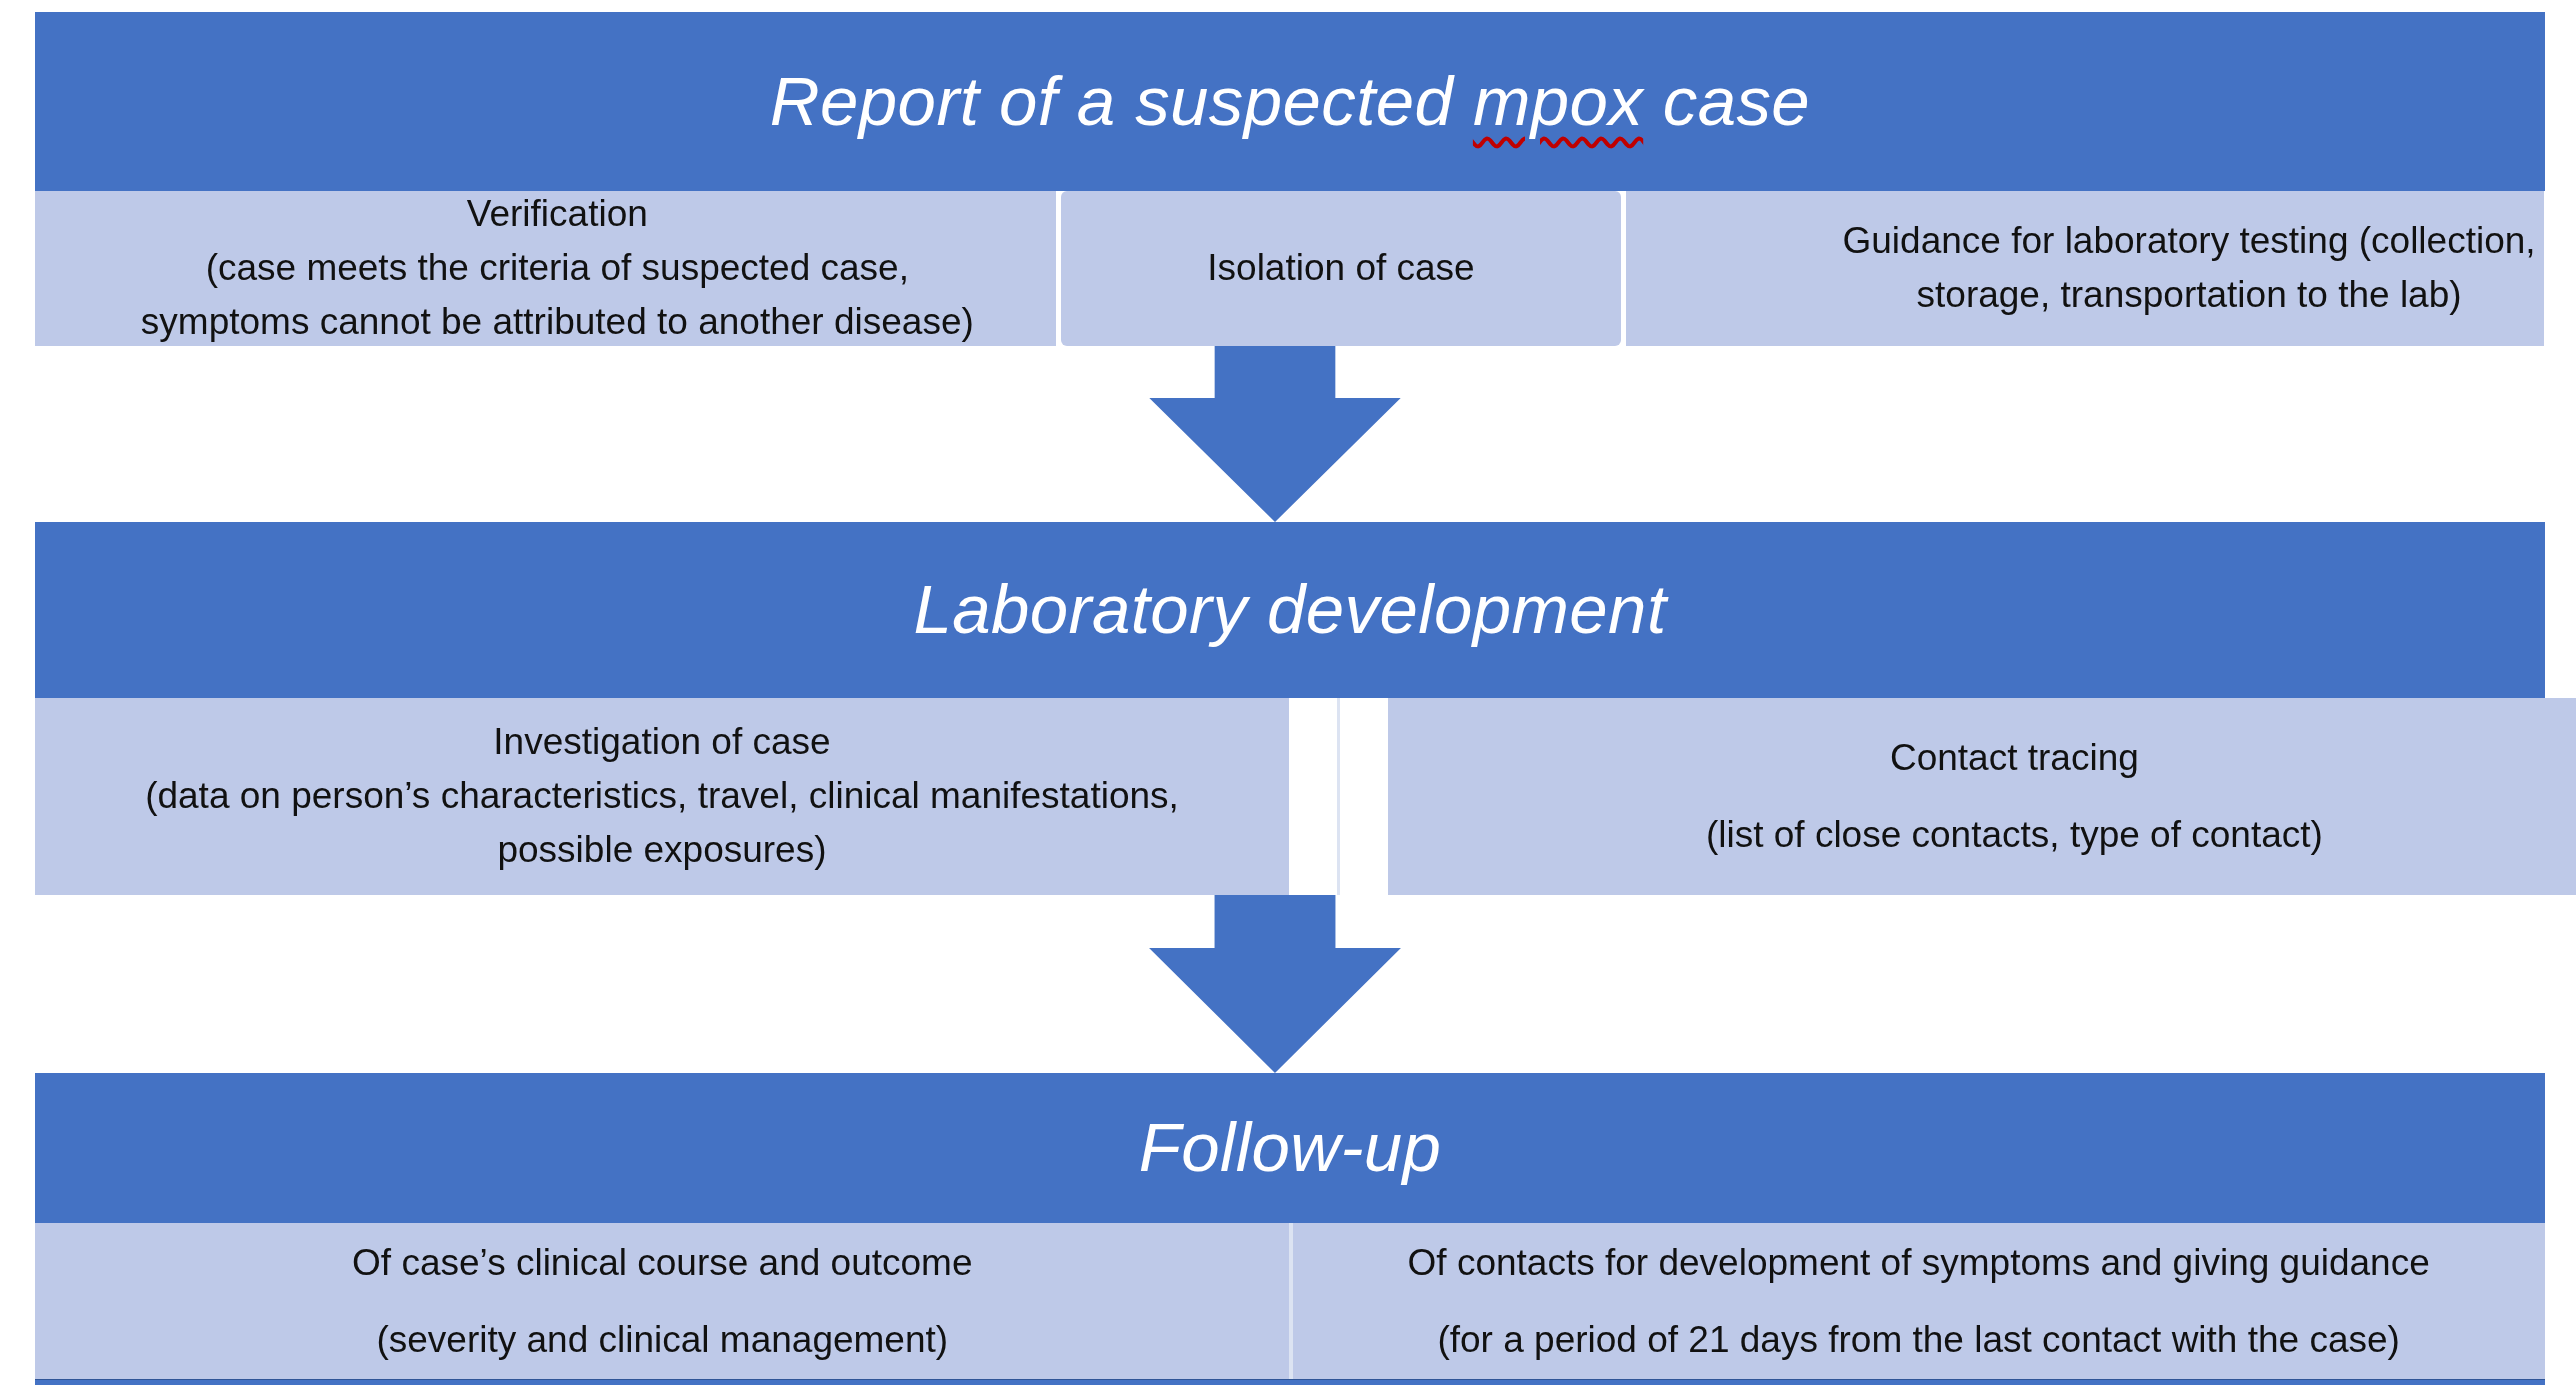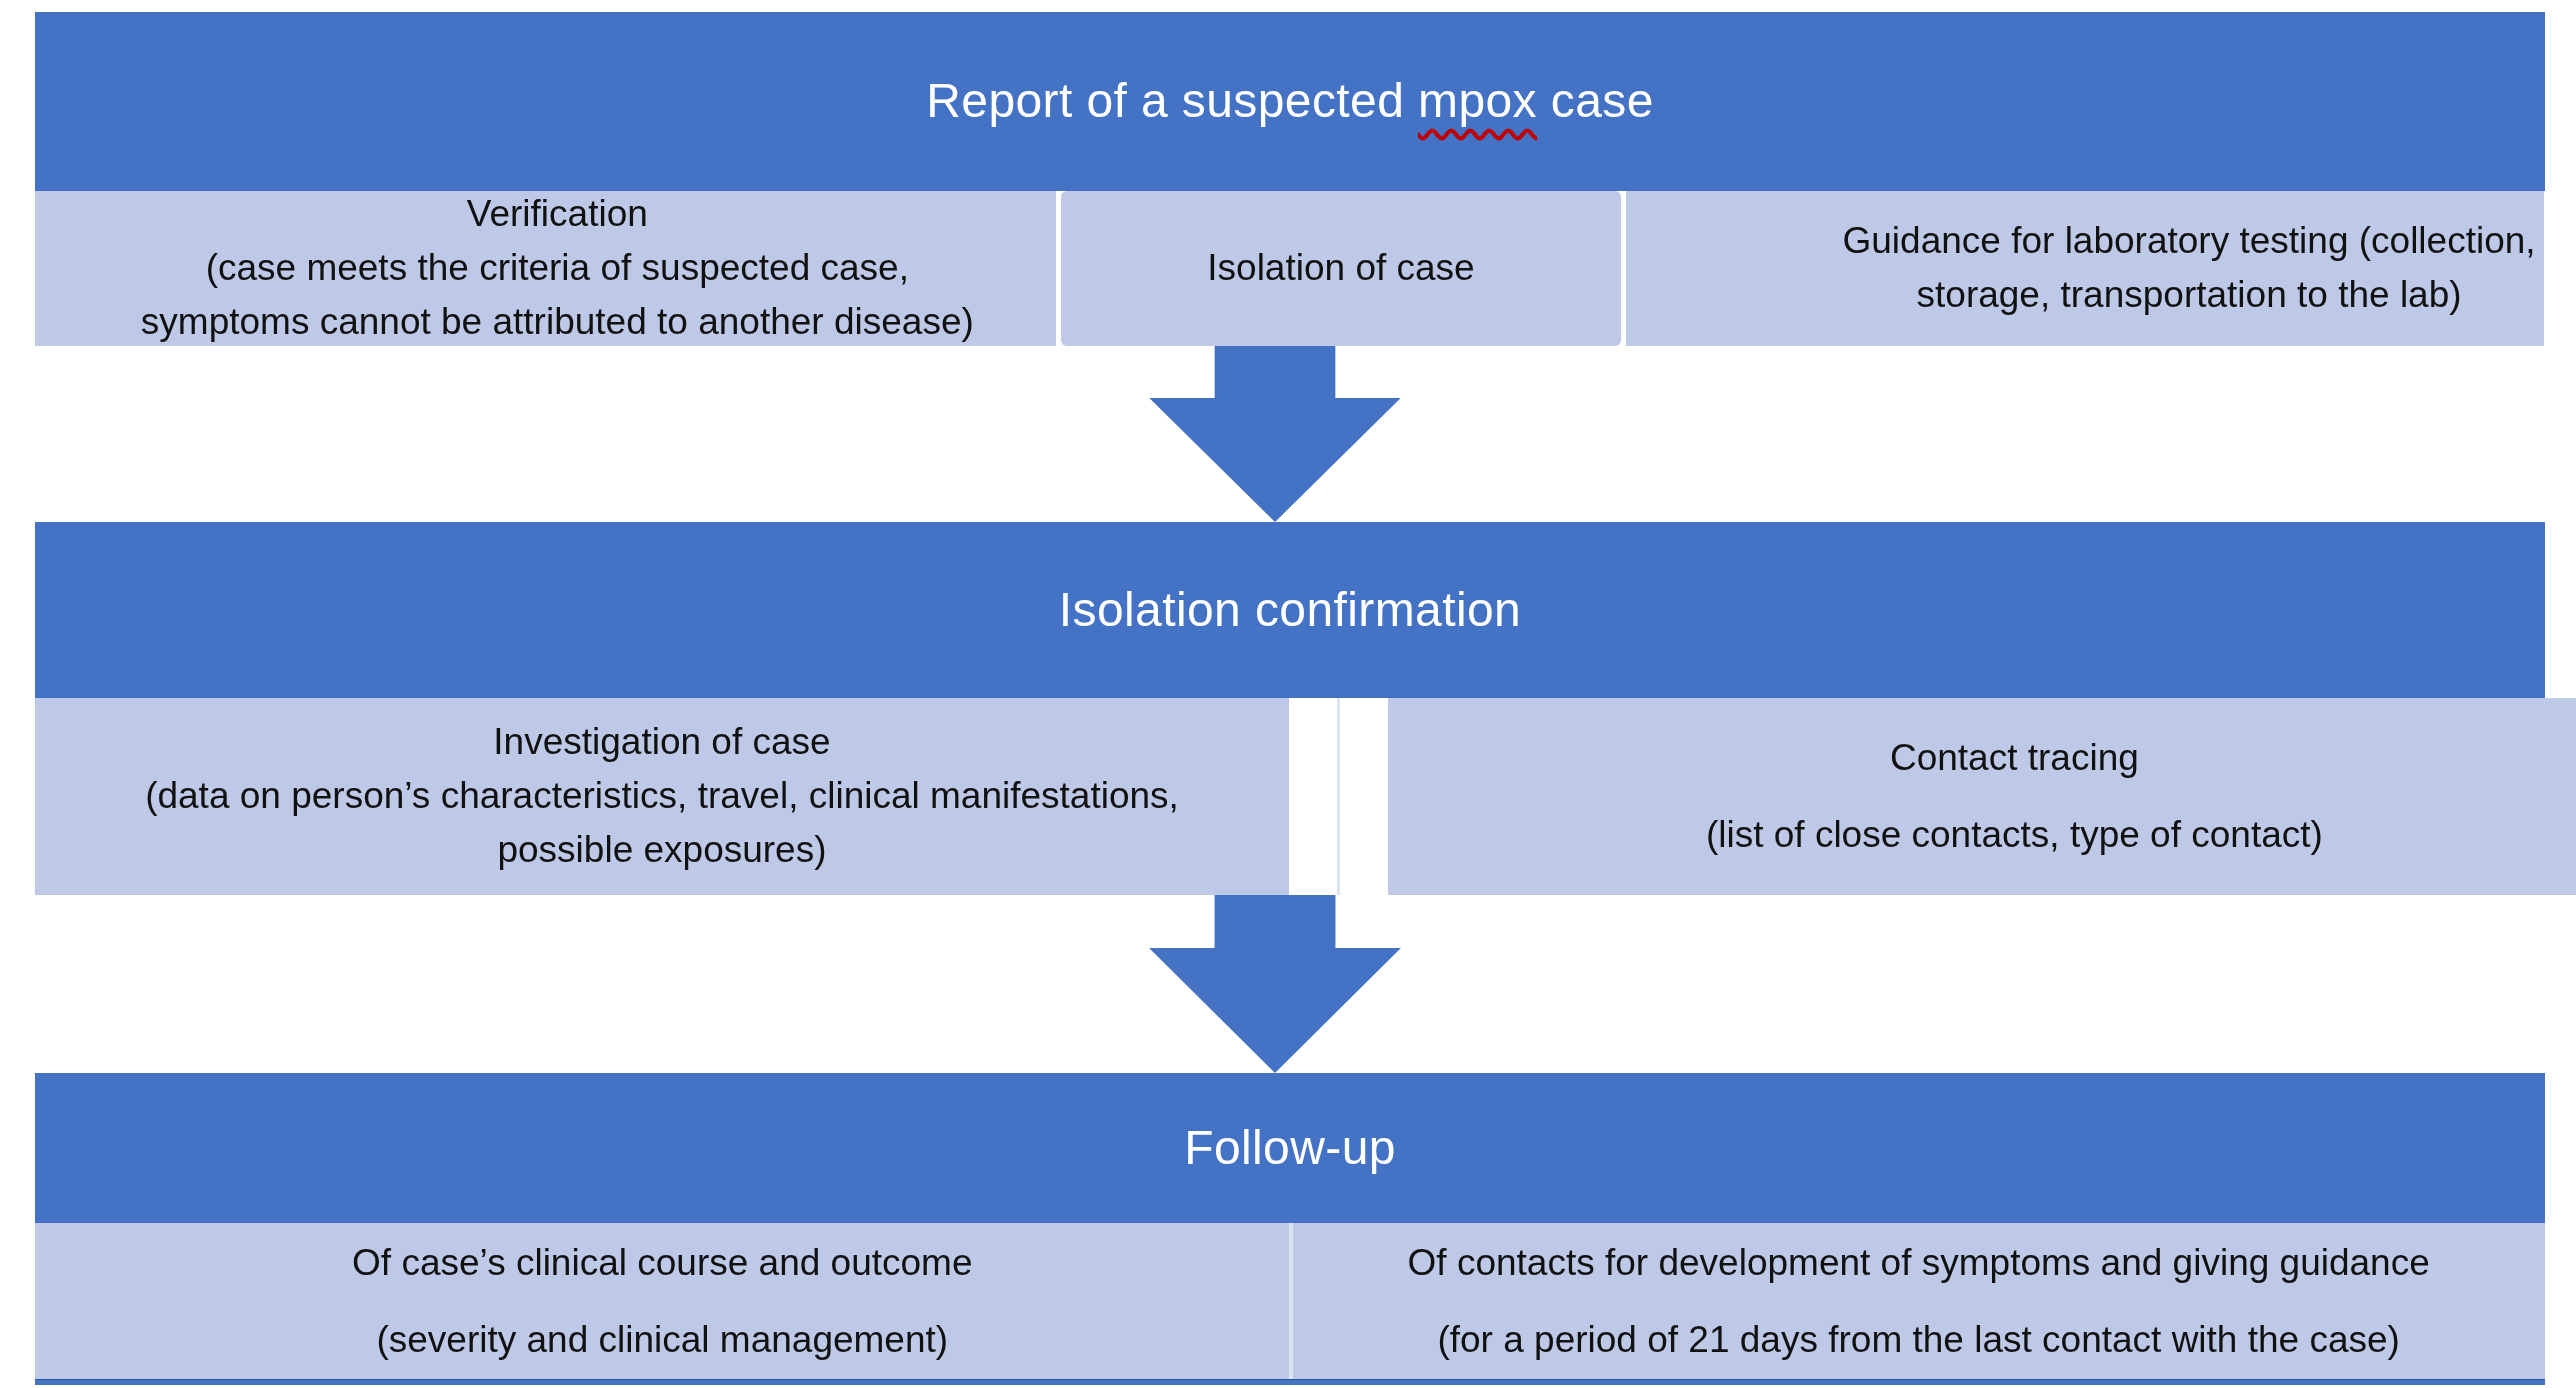--- a/index.html
+++ b/index.html
@@ -12,22 +12,22 @@
   .diagram { position: absolute; left: 35px; top: 11.7px; width: 2510px; }
 
   .hdr {
     width: 100%; background: #4472C4; color: #ffffff;
     display: flex; align-items: center; justify-content: center;
   }
   .hdr-1 { height: 179px; }
   .hdr-2 { height: 176px; }
   .hdr-3 { height: 150px; }
   .hdr-title {
-    font-size: 48px; font-weight: 400; letter-spacing: 0.4px;
-    white-space: pre; line-height: 1;
+    font-size: 69px; font-weight: 400; letter-spacing: 0.4px;
+    white-space: pre; line-height: 1; font-style: italic;
   }
   .squiggle {
     text-decoration: underline;
     text-decoration-style: wavy;
     text-decoration-color: #C00000;
     text-decoration-thickness: 4.2px;
     text-underline-offset: 11.7px;
   }
 
   .boxrow { display: flex; width: 100%; }
@@ -92,21 +92,21 @@
       </div>
     </div>
 
     <div class="arrow-zone arrow-zone-1">
       <svg width="252" height="176" viewBox="0 0 300 210">
         <polygon points="78,0 222,0 222,62 300,62 150,210 0,62 78,62" fill="#4472C4"></polygon>
       </svg>
     </div>
 
     <div class="hdr hdr-2">
-      <div class="hdr-title">Isolation confirmation</div>
+      <div class="hdr-title">Laboratory development</div>
     </div>
 
     <div class="boxrow row-2">
       <div class="box lines-tight w-half-l">
         <div class="box-text">Investigation of case
 (data on person’s characteristics, travel, clinical manifestations,
 possible exposures)</div>
       </div>
       <div class="gap-light"></div>
       <div class="box lines-loose w-half-r">

